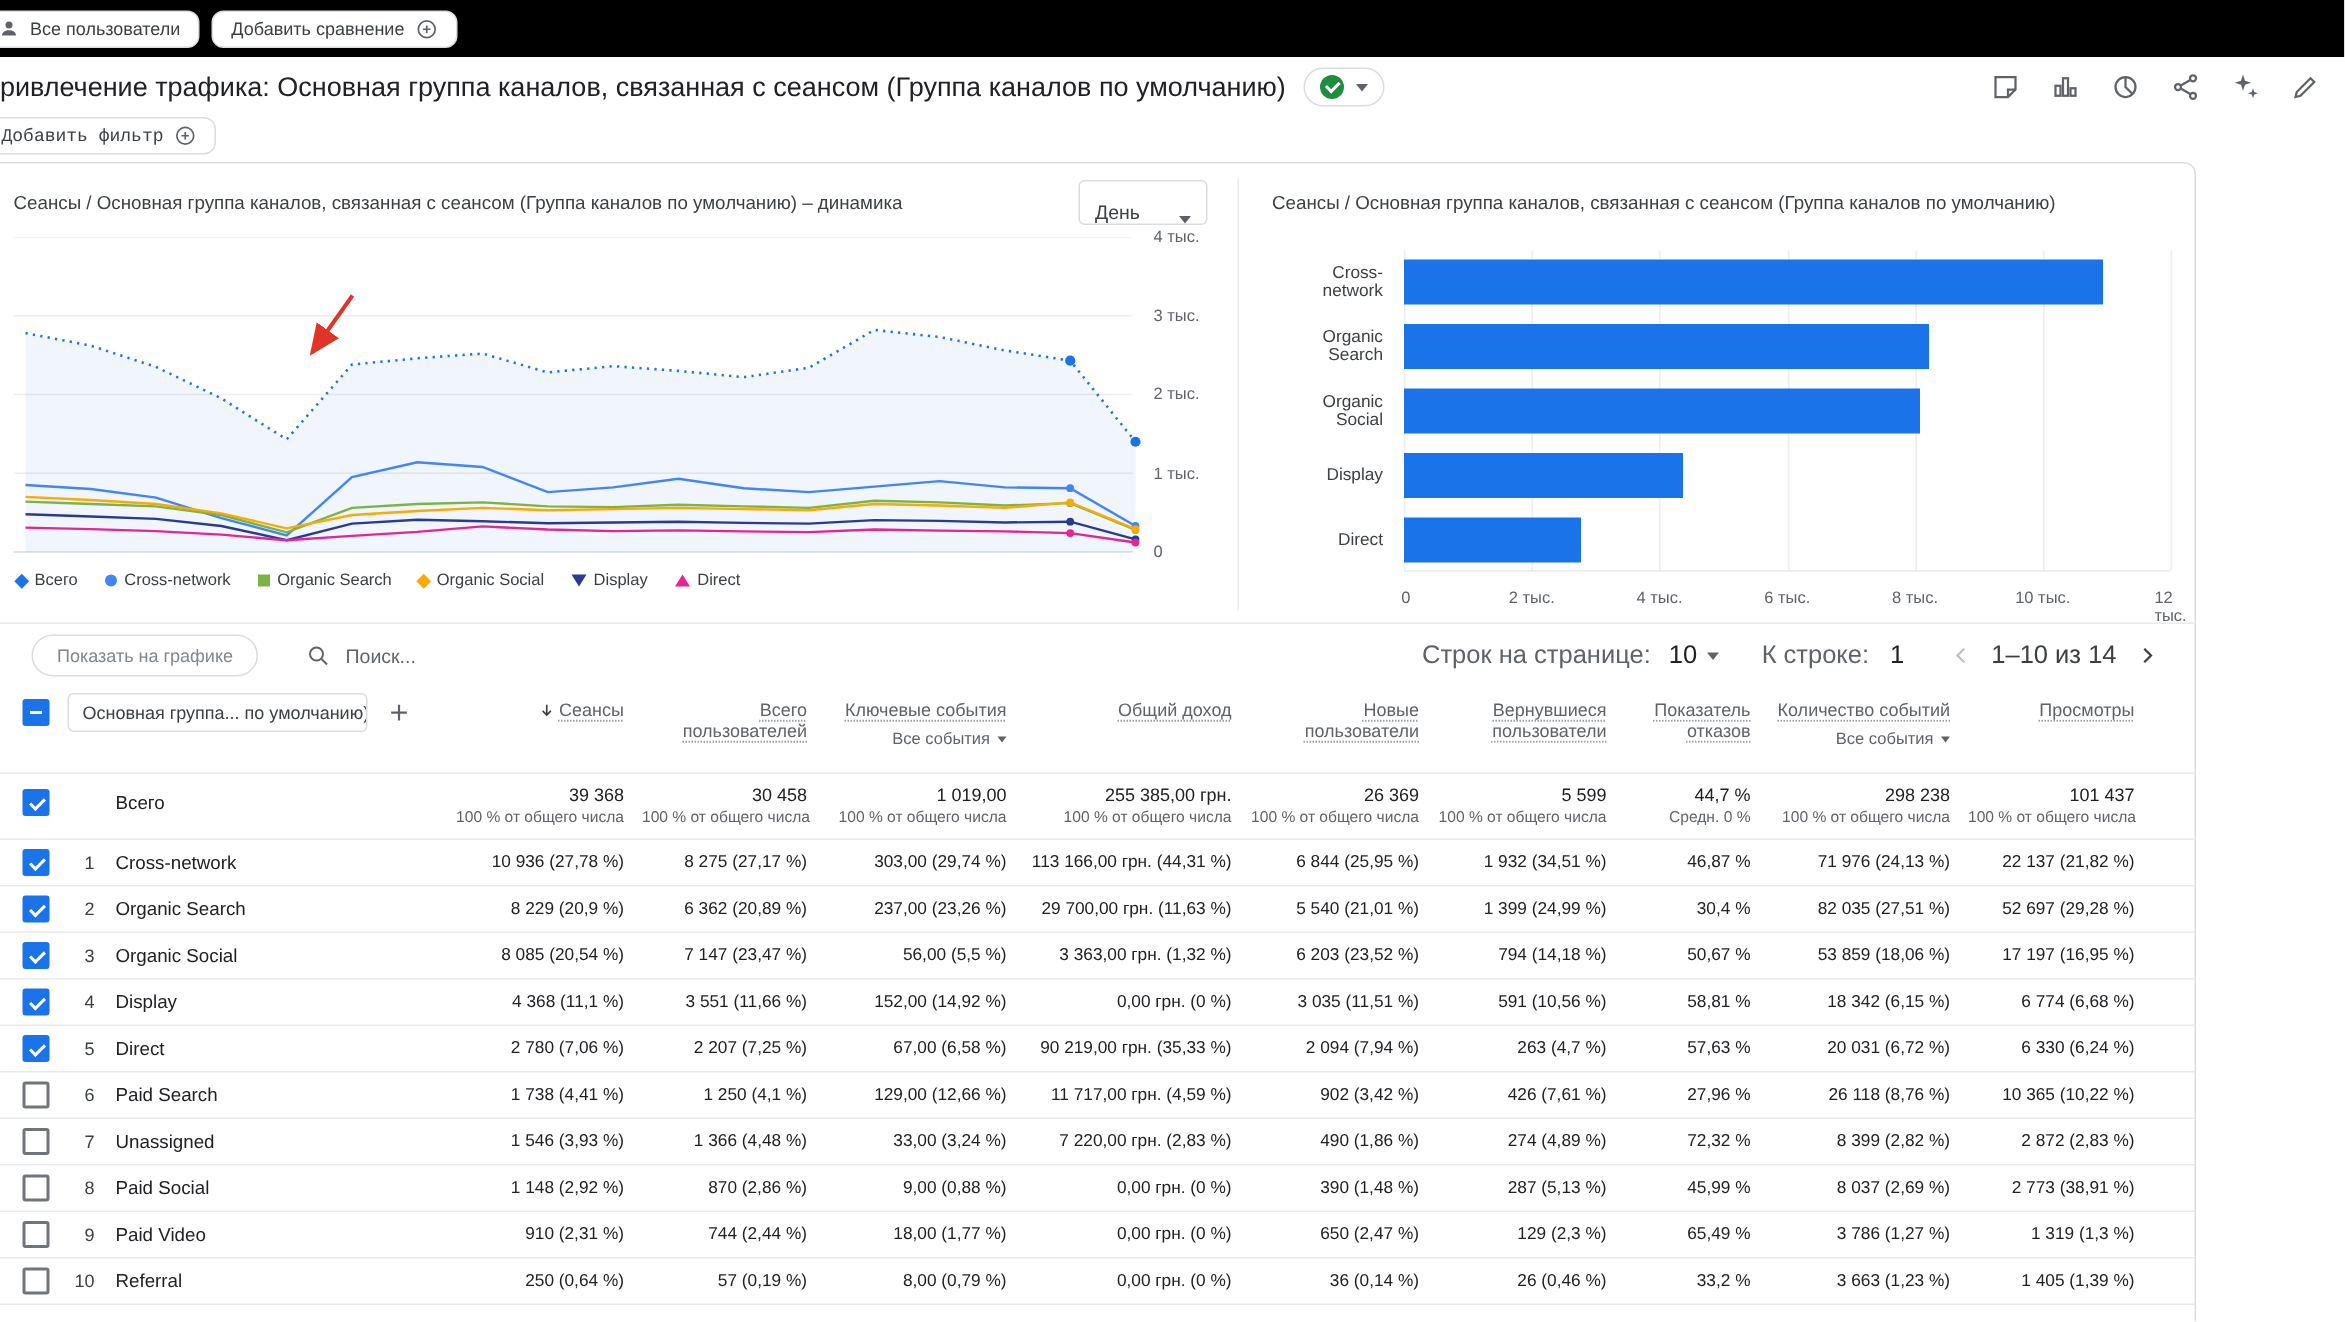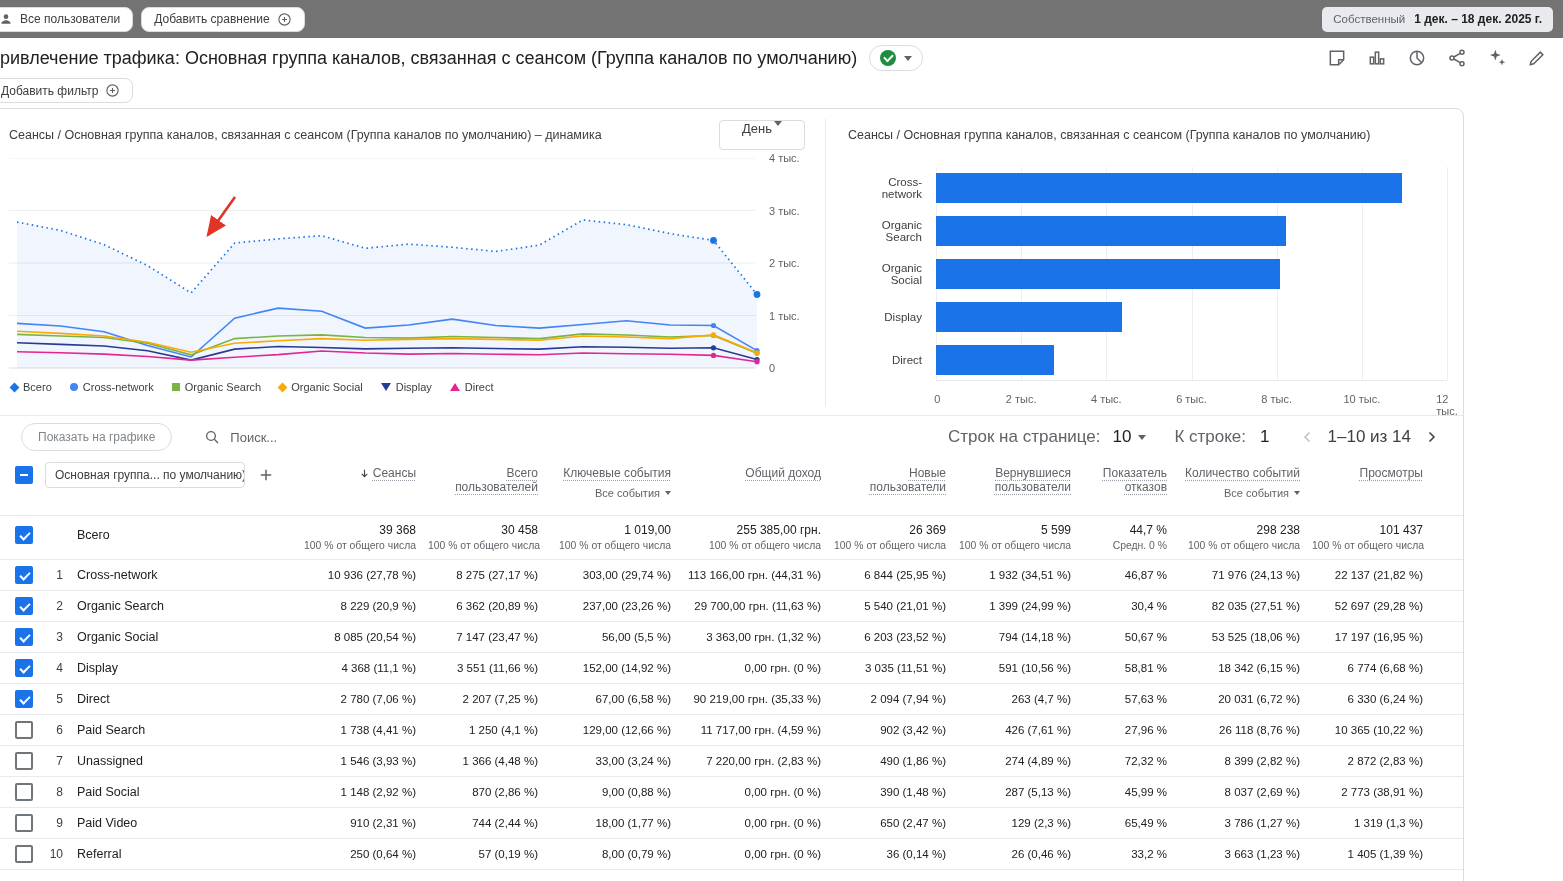--- a/index.html
+++ b/index.html
@@ -1,21 +1,21 @@
 <!DOCTYPE html>
 <html><head>
 <meta charset="utf-8">
 <style>
   * { margin:0; padding:0; box-sizing:border-box; }
   html,body { background:#fff; }
   body { font-family:"Liberation Sans", sans-serif; color:#202124; }
   .page { position:relative; width:1563px; height:881px; background:#fff; overflow:hidden; }
 
   
-  .topbar { position:absolute; top:0; left:0; right:0; height:38px; background:#737373;
+  .topbar { position:absolute; top:0; left:0; right:0; height:38px; background:#000000;
             display:flex; align-items:center; padding:0 10px 0 0; }
   .chips { display:flex; gap:8px; margin-left:-14px; }
   .chip { display:flex; align-items:center; gap:7px; height:25px; padding:0 12px;
           border:1px solid #dadce0; border-radius:8px; background:#fff; font-size:12px;
           color:#3c4043; white-space:nowrap; cursor:pointer; }
   .chip svg { flex:none; }
   .date-pill { margin-left:auto; display:flex; align-items:center; gap:9px; background:#e8eaed;
                border-radius:5px; height:25px; padding:0 11px; cursor:pointer; }
   .date-pill .dp-type { font-size:11.5px; color:#5f6368; }
   .date-pill .dp-range { font-size:12px; color:#202124; font-weight:600; }
@@ -27,33 +27,33 @@
                  border-radius:14px; height:26px; padding:0 10px; cursor:pointer; }
   .check-circle { width:16px; height:16px; border-radius:50%; background:#1e8e3e; position:relative; }
   .check-circle::after { content:""; position:absolute; left:4px; top:4px; width:7px; height:4px;
                  border-left:2px solid #fff; border-bottom:2px solid #fff; transform:rotate(-45deg); }
   .caret { width:0; height:0; border-left:4px solid transparent; border-right:4px solid transparent;
            border-top:5px solid #5f6368; display:inline-block; }
   .header-icons { margin-left:auto; display:flex; gap:16px; margin-right:14px; }
   .hicon { width:24px; height:24px; display:flex; align-items:center; justify-content:center; cursor:pointer; }
 
   
-  .filterbar { position:absolute; top:78px; left:0; height:28px; display:flex; }
+  .filterbar { position:absolute; top:78px; left:0; height:28px; display:flex;font-family:Liberation Mono, monospace; }
   .filterbar .chip { margin-left:-12px; }
 
   
   .card { position:absolute; top:108px; left:-20px; width:1484px; height:812px;
           background:#fff; border:1px solid #dadce0; border-radius:8px; }
 
   .charts { display:flex; padding:10px 0 0 28px; }
   .line-panel { width:796px; }
   .panel-head { display:flex; align-items:center; justify-content:space-between; height:32px; }
   .panel-title { font-size:12.5px; color:#3c4043; }
-  .granularity { display:flex; align-items:flex-start; justify-content:space-between; width:86px; height:30px;
-                 border:1px solid #dadce0; border-radius:4px; padding:0 22px; font-size:13px;
+  .granularity { display:flex; align-items:flex-end; justify-content:space-between; width:86px; height:30px;
+                 border:1px solid #dadce0; border-radius:4px; padding:0 10px; font-size:13px;
                  color:#3c4043; cursor:pointer; }
   .plot { position:relative; height:220px; margin-top:4px; }
   .plot svg.series { position:absolute; left:0; top:3px; }
   .ylabels { position:absolute; right:0; top:0; bottom:0; width:38px; }
   .ylabels span { position:absolute; left:2px; font-size:11px; color:#5f6368; }
   .xlabels { position:relative; height:26px; }
   .xlabels span { position:absolute; top:2px; font-size:11px; color:#5f6368; text-align:center; line-height:12px; }
   .arrow-overlay { position:absolute; left:0; top:0; width:756px; height:220px; pointer-events:none; }
 
   .legend { display:flex; gap:18px; align-items:center; padding:4px 0 0 2px; height:20px; }
@@ -143,24 +143,20 @@
           </svg>
         <span>Все пользователи</span>
       </div>
       <div class="chip">
         <span>Добавить сравнение</span>
         <svg width="15" height="15" viewBox="0 0 24 24" fill="none" stroke="#5f6368" stroke-width="1.8">
             <circle cx="12" cy="12" r="9"></circle>
             <path d="M12 8v8M8 12h8"></path>
           </svg>
       </div>
-    </div>
-    <div class="date-pill">
-      <span class="dp-type">Собственный</span>
-      <span class="dp-range">1 дек. – 18 дек. 2025 г.</span>
     </div>
   </div>
 
   <div class="titlebar">
     <div class="report-title">Привлечение трафика: Основная группа каналов, связанная с сеансом (Группа каналов по умолчанию)</div>
     <div class="title-badge">
       <span class="check-circle"></span>
       <span class="caret"></span>
     </div>
     <div class="header-icons">
@@ -530,21 +526,21 @@
               <span class="rownum">3</span>
               <span class="chname">Organic Social</span>
             </div>
             <div class="cell">8 085 (20,54 %)</div>
             <div class="cell">7 147 (23,47 %)</div>
             <div class="cell">56,00 (5,5 %)</div>
             <div class="cell">3 363,00 грн. (1,32 %)</div>
             <div class="cell">6 203 (23,52 %)</div>
             <div class="cell">794 (14,18 %)</div>
             <div class="cell">50,67 %</div>
-            <div class="cell">53 525 (18,06 %)</div>
+            <div class="cell">53 859 (18,06 %)</div>
             <div class="cell">17 197 (16,95 %)</div>
           </div>
           <div class="trow datarow">
             <div class="dimcell">
               <span class="cb checked"></span>
               <span class="rownum">4</span>
               <span class="chname">Display</span>
             </div>
             <div class="cell">4 368 (11,1 %)</div>
             <div class="cell">3 551 (11,66 %)</div>

